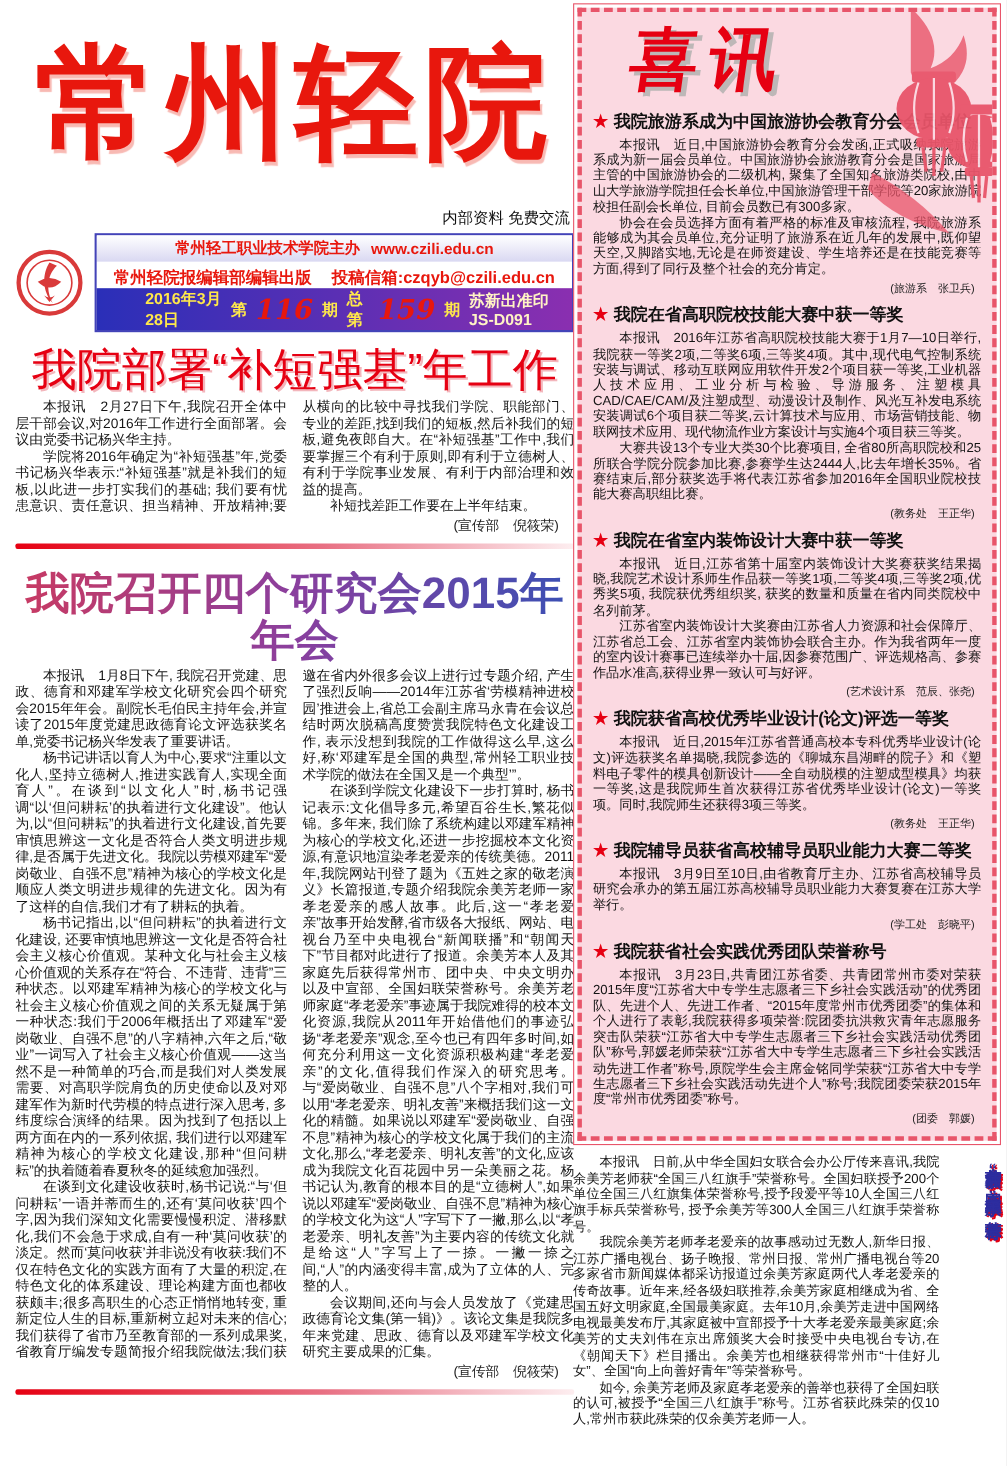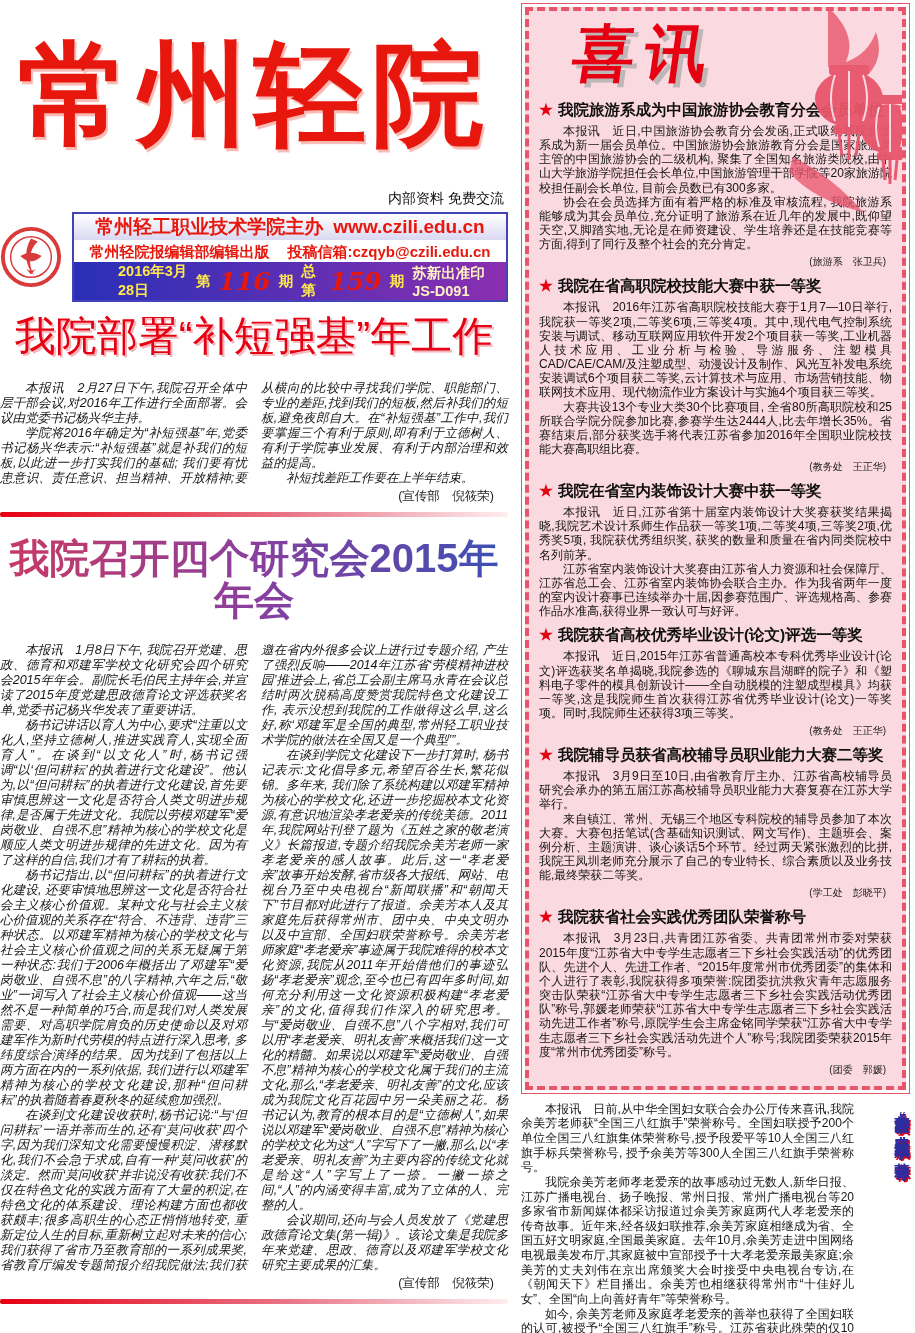--- a/index.html
+++ b/index.html
@@ -1,44 +1,44 @@
 <!DOCTYPE html>
 <html><head>
 <meta charset="utf-8">
 <style>
   html,body{margin:0;padding:0;background:#e9e9e9;}
   .page{position:relative;width:915px;height:1333px;background:#fff;overflow:hidden;
         font-family:"Liberation Sans",sans-serif;color:#151515;}
-  .left{position:absolute;left:0;top:0;width:508px;height:1033px;}
+  .left{position:absolute;left:14px;top:0;width:508px;height:1033px;}
   .right{position:absolute;left:521px;top:3px;width:389px;height:1327px;display:flex;flex-direction:column;}
 
   
   .paper-title{height:188px;display:flex;align-items:center;justify-content:center;
       font-size:112px;font-weight:bold;color:#e8170d;letter-spacing:6px;line-height:1;
       font-family:"DejaVu Serif",serif;text-shadow:2px 3px 1px #f8b9b3;}
   .mast-note{text-align:right;font-size:14px;color:#111;padding-right:4px;margin-top:2px;}
   .mast-row{display:flex;gap:10px;margin-top:4px;align-items:center;}
   .seal{width:62px;height:62px;flex:none;}
   .mast-box{flex:1;border:2px solid #4343b8;display:flex;flex-direction:column;height:86px;}
   .mb-r1{flex:1;display:flex;align-items:center;justify-content:center;gap:10px;
-      background:linear-gradient(180deg,#ffffff,#d9d8f2);color:#e8170d;font-weight:bold;font-size:19px;}
+      background:linear-gradient(180deg,#ffffff,#d9d8f2);color:#e8170d;font-weight:bold;font-size:14px;}
   .mb-r2{flex:1;display:flex;align-items:flex-end;justify-content:center;gap:18px;
       background:#fff;color:#e8170d;font-weight:bold;font-size:15px;}
   .mb-r3{flex:1.15;display:flex;align-items:center;justify-content:center;gap:8px;
       background:linear-gradient(90deg,#2a2fb8,#8a2fb0);color:#ffe84a;font-weight:bold;font-size:14.5px;padding-left:44px;}
   .issue-no{font-size:25px;font-style:italic;color:#e8170d;font-family:"DejaVu Serif",serif;line-height:1;}
   .mb-r3 .lic{color:#fff3c4;}
 
   
   .h1-red{margin-top:12px;font-size:41px;font-weight:normal;color:#e60012;text-align:center;
       line-height:1.1;text-shadow:2px 2px 0 #f3b6bc;}
   .h1-grad{margin-top:20px;font-size:40px;font-weight:bold;text-align:center;line-height:1.05;
       background:linear-gradient(90deg,#c93a62 0%,#8a3f9e 50%,#3a50b4 100%);
       -webkit-background-clip:text;background-clip:text;color:transparent;}
-  .cols2{column-count:2;column-gap:14px;margin-top:22px;font-style:italic;}
+  .cols2{column-count:2;column-gap:14px;margin-top:4px;}
   .bodytxt p{margin:0;text-indent:2em;font-size:12.5px;line-height:1.2;text-align:justify;color:#141414;}
   .byline{text-align:right;font-size:12.5px;color:#222;padding-right:14px;margin-top:2px;}
   .rule{height:5px;margin:7px 0 4px;background:linear-gradient(90deg,#e60012 0%,#e87083 55%,#fdeef0 100%);border-radius:2px;}
 
   
   .gn-outer{border:1px solid #e8556a;padding:3px;background:#fff;}
   .gn-box{border:4px dashed #e8556a;background:#fbd9e1;padding:6px 10px 4px;position:relative;overflow:hidden;}
   .gn-title{display:inline-block;font-size:62px;font-weight:bold;color:#e60012;line-height:1;
       transform:skewX(-8deg);text-shadow:5px 4px 0 #bdb7b7;margin:6px 0 8px 34px;
       font-family:"DejaVu Serif",serif;letter-spacing:10px;}
@@ -166,35 +166,35 @@
             </div>
           <div class="byline">(教务处　王正华)</div>
         </section>
 
         <section class="item">
           <div class="item-head"><span class="star">★</span><span>我院在省室内装饰设计大赛中获一等奖</span></div>
           <div>
               <p>本报讯　近日,江苏省第十届室内装饰设计大奖赛获奖结果揭晓,我院艺术设计系师生作品获一等奖1项,二等奖4项,三等奖2项,优秀奖5项, 我院获优秀组织奖, 获奖的数量和质量在省内同类院校中名列前茅。</p>
               <p>江苏省室内装饰设计大奖赛由江苏省人力资源和社会保障厅、江苏省总工会、江苏省室内装饰协会联合主办。作为我省两年一度的室内设计赛事已连续举办十届,因参赛范围广、评选规格高、参赛作品水准高,获得业界一致认可与好评。</p>
             </div>
+          <div class="byline">(艺术设计系　范辰、张尧)</div>
         </section>
 
         <section class="item">
           <div class="item-head"><span class="star">★</span><span>我院获省高校优秀毕业设计(论文)评选一等奖</span></div>
           <div>
               <p>本报讯　近日,2015年江苏省普通高校本专科优秀毕业设计(论文)评选获奖名单揭晓,我院参选的《聊城东昌湖畔的院子》和《塑料电子零件的模具创新设计——全自动脱模的注塑成型模具》均获一等奖,这是我院师生首次获得江苏省优秀毕业设计(论文)一等奖项。同时,我院师生还获得3项三等奖。</p>
             </div>
           <div class="byline">(教务处　王正华)</div>
         </section>
 
         <section class="item">
           <div class="item-head"><span class="star">★</span><span>我院辅导员获省高校辅导员职业能力大赛二等奖</span></div>
           <div>
               <p>本报讯　3月9日至10日,由省教育厅主办、江苏省高校辅导员研究会承办的第五届江苏高校辅导员职业能力大赛复赛在江苏大学举行。</p>
-              <p>来自镇江、常州、无锡三个地区专科院校的辅导员参加了本次大赛。大赛包括笔试(含基础知识测试、网文写作)、主题班会、案例分析、主题演讲、谈心谈话5个环节。经过两天紧张激烈的比拼,我院王凤圳老师充分展示了自己的专业特长、综合素质以及业务技能,最终荣获二等奖。</p>
             </div>
           <div class="byline">(学工处　彭晓平)</div>
         </section>
 
         <section class="item">
           <div class="item-head"><span class="star">★</span><span>我院获省社会实践优秀团队荣誉称号</span></div>
           <div>
               <p>本报讯　3月23日,共青团江苏省委、共青团常州市委对荣获2015年度“江苏省大中专学生志愿者三下乡社会实践活动”的优秀团队、先进个人、先进工作者、“2015年度常州市优秀团委”的集体和个人进行了表彰,我院获得多项荣誉:院团委抗洪救灾青年志愿服务突击队荣获“江苏省大中专学生志愿者三下乡社会实践活动优秀团队”称号,郭媛老师荣获“江苏省大中专学生志愿者三下乡社会实践活动先进工作者”称号,原院学生会主席金铭同学荣获“江苏省大中专学生志愿者三下乡社会实践活动先进个人”称号;我院团委荣获2015年度“常州市优秀团委”称号。</p>
             </div>
           <div class="byline">(团委　郭媛)</div>

